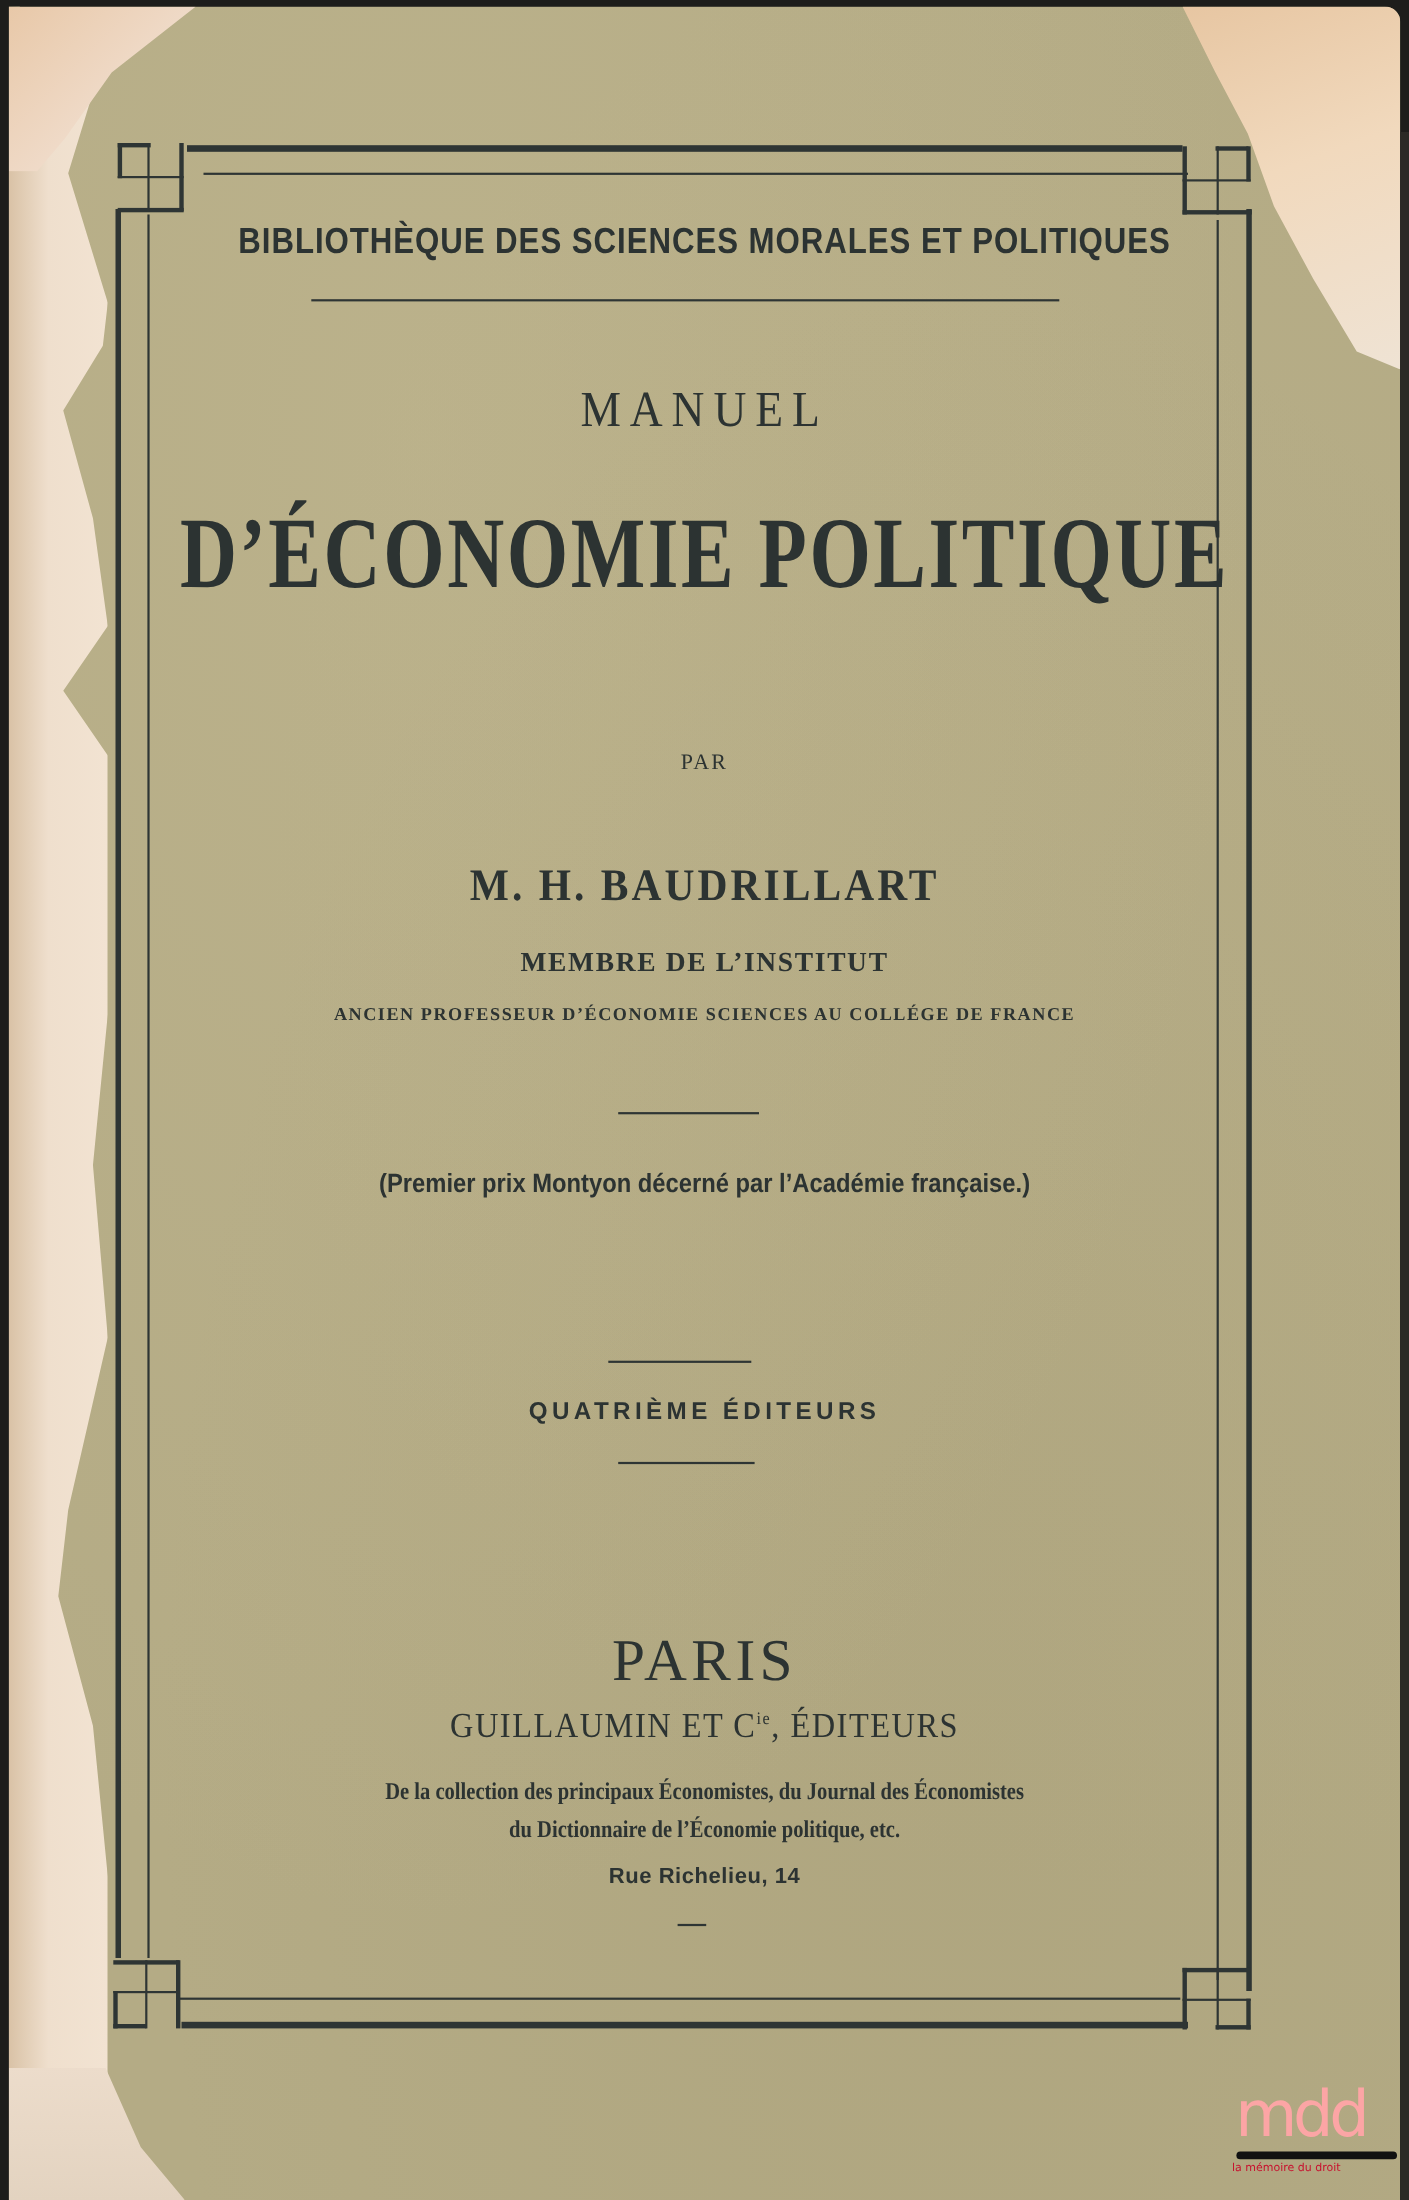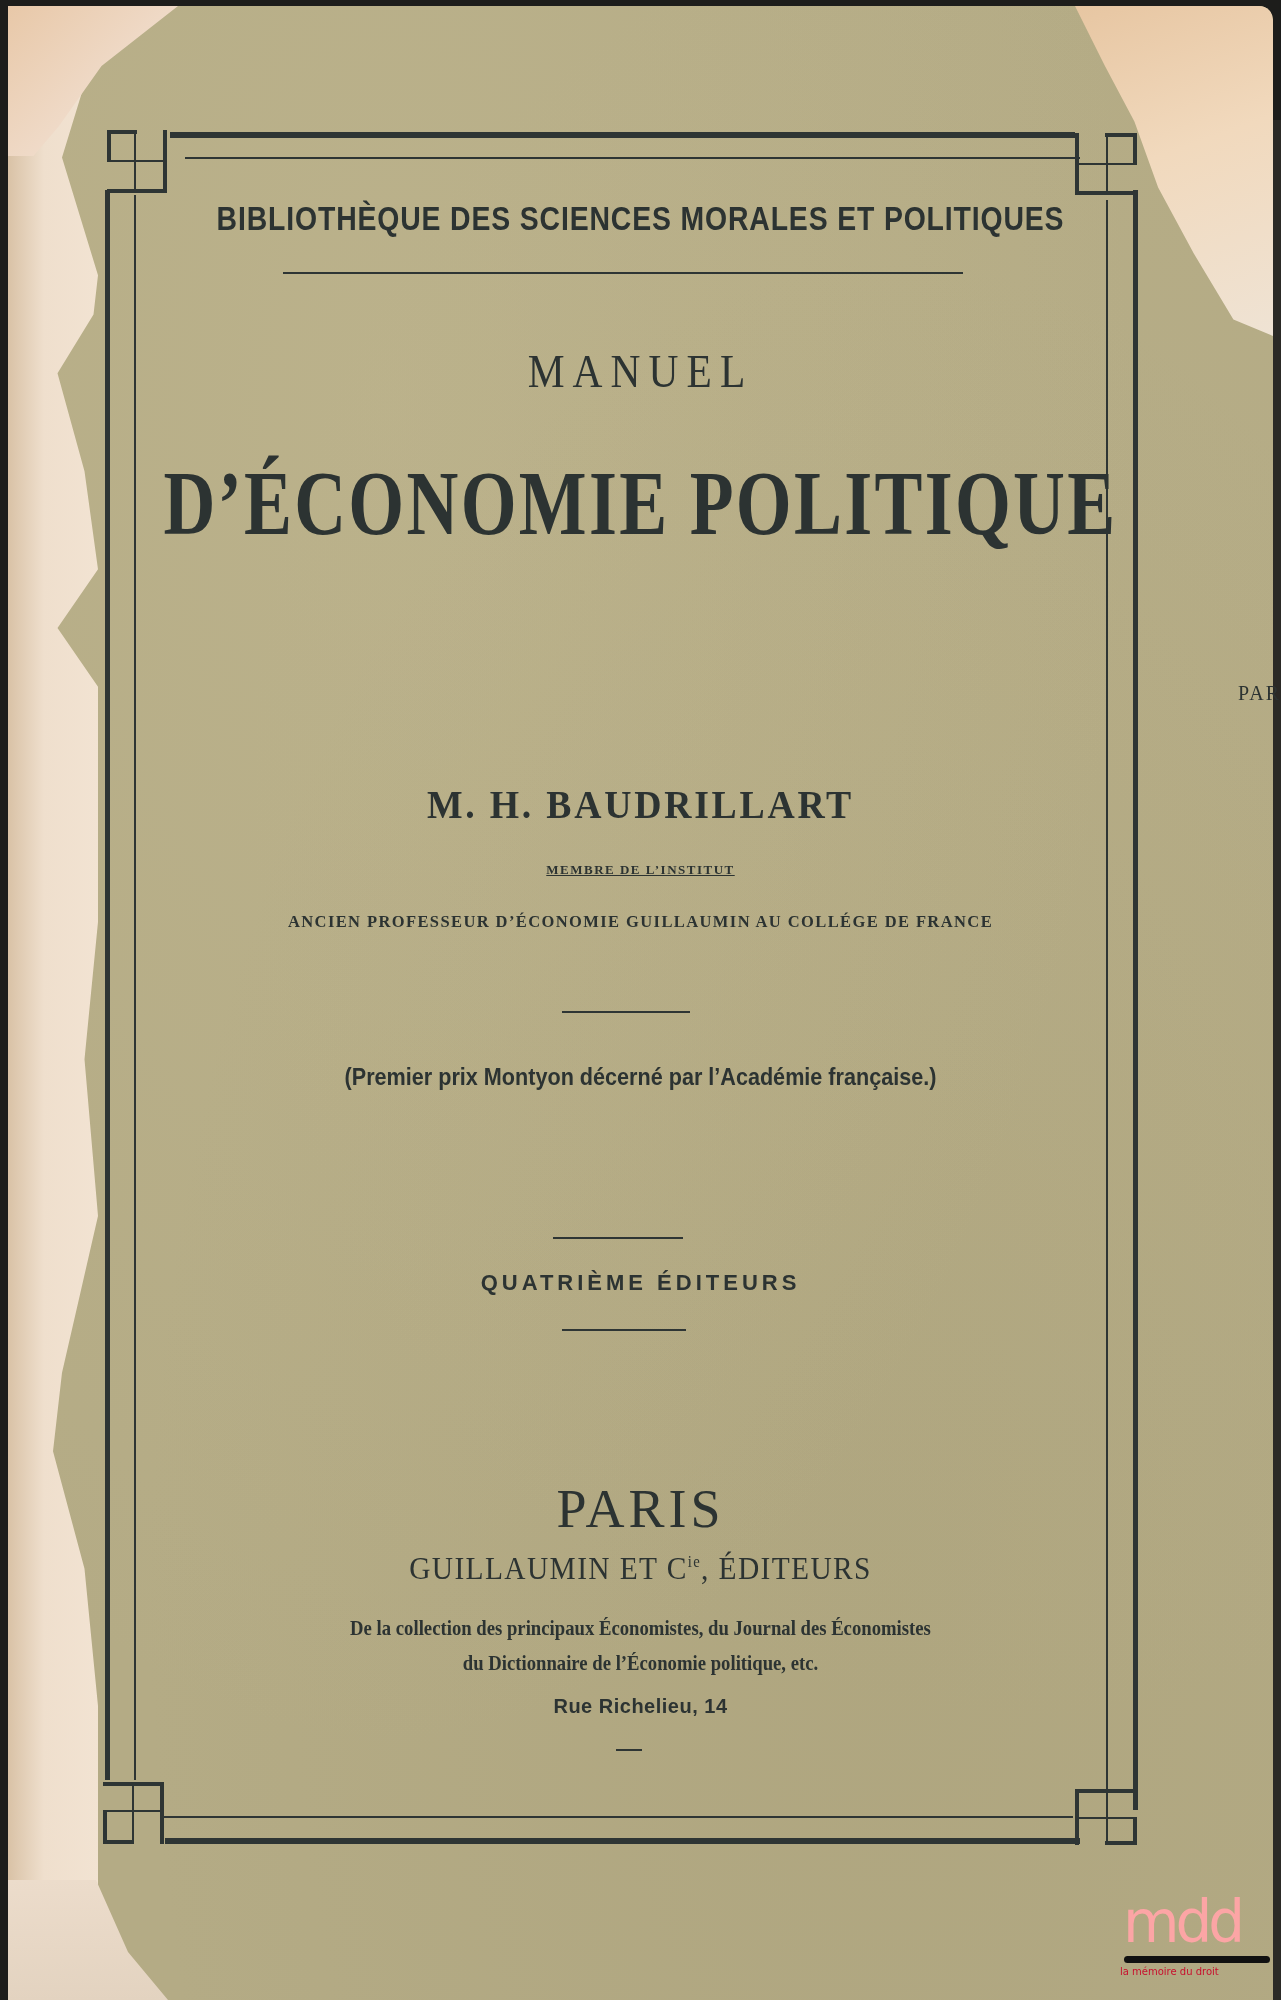--- a/index.html
+++ b/index.html
@@ -60,30 +60,28 @@
     top:345px; font-family:"Liberation Serif", serif; font-size:46px;
     letter-spacing:9px; transform:scaleX(0.9); transform-origin:center;
   }
   .main-title {
     top:450px; font-family:"Liberation Serif", serif; font-size:92px; font-weight:bold;
     letter-spacing:3px; transform:scaleX(0.78); transform-origin:center;
   }
   .par {
     top:682px; font-family:"Liberation Serif", serif; font-size:20px;
     letter-spacing:2px;
-    text-align:right;
   }
   .author {
     top:780px; font-family:"Liberation Serif", serif; font-size:41px; font-weight:bold;
     letter-spacing:3px; transform:scaleX(0.92); transform-origin:center;
   }
   .membre {
-    top:862px; font-family:"Liberation Serif", serif; font-size:13px; font-weight:bold;
+    top:862px; font-family:"Liberation Serif", serif; font-size:25px; font-weight:bold;
     letter-spacing:1.5px;
-    text-decoration:underline;
   }
   .ancien {
     top:912px; font-family:"Liberation Serif", serif; font-size:16.5px; font-weight:bold;
     letter-spacing:1.4px;
   }
   .prize {
     top:1063px; font-family:"Liberation Sans", sans-serif; font-size:24px; font-weight:bold;
     transform:scaleX(0.9); transform-origin:center;
   }
   .edition {
@@ -180,21 +178,21 @@
 
 <p class="txt series ink">BIBLIOTHÈQUE DES SCIENCES MORALES ET POLITIQUES</p>
 <div class="line" style="left:283px;top:272px;width:680px;height:2px;"></div>
 
 <p class="txt manuel ink">MANUEL</p>
 <p class="txt main-title ink">D’ÉCONOMIE POLITIQUE</p>
 
 <p class="txt par ink">PAR</p>
 <p class="txt author ink">M. H. BAUDRILLART</p>
 <p class="txt membre ink">MEMBRE DE L’INSTITUT</p>
-<p class="txt ancien ink">ANCIEN PROFESSEUR D’ÉCONOMIE GUILLAUMIN AU COLLÉGE DE FRANCE</p>
+<p class="txt ancien ink">ANCIEN PROFESSEUR D’ÉCONOMIE SCIENCES AU COLLÉGE DE FRANCE</p>
 
 <div class="line" style="left:562px;top:1011px;width:128px;height:2px;"></div>
 
 <p class="txt prize ink">(Premier prix Montyon décerné par l’Académie française.)</p>
 
 <div class="line" style="left:553px;top:1237px;width:130px;height:2px;"></div>
 <p class="txt edition ink">QUATRIÈME ÉDITEURS</p>
 <div class="line" style="left:562px;top:1329px;width:124px;height:2px;"></div>
 
 <p class="txt paris ink">PARIS</p>

